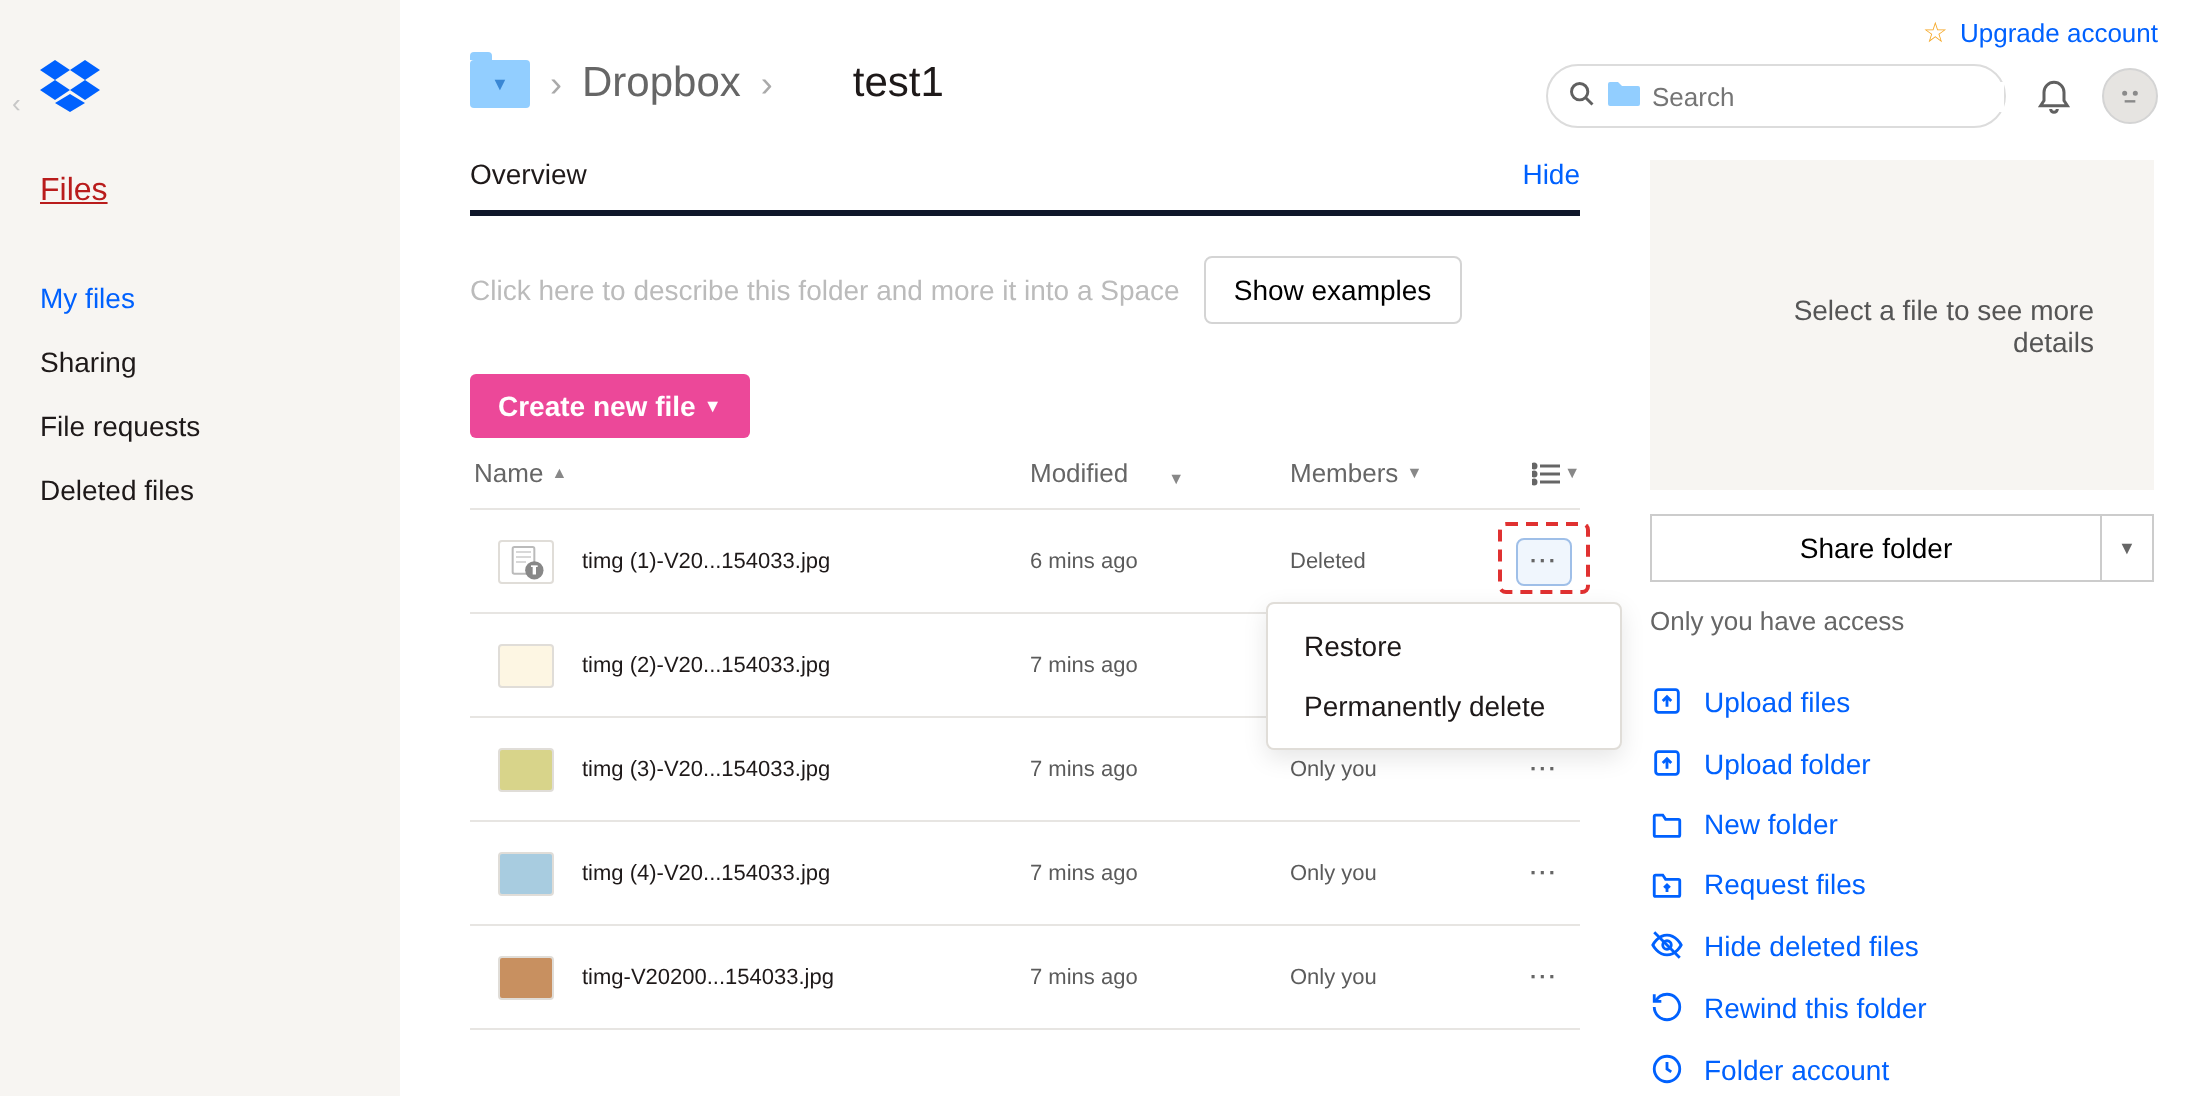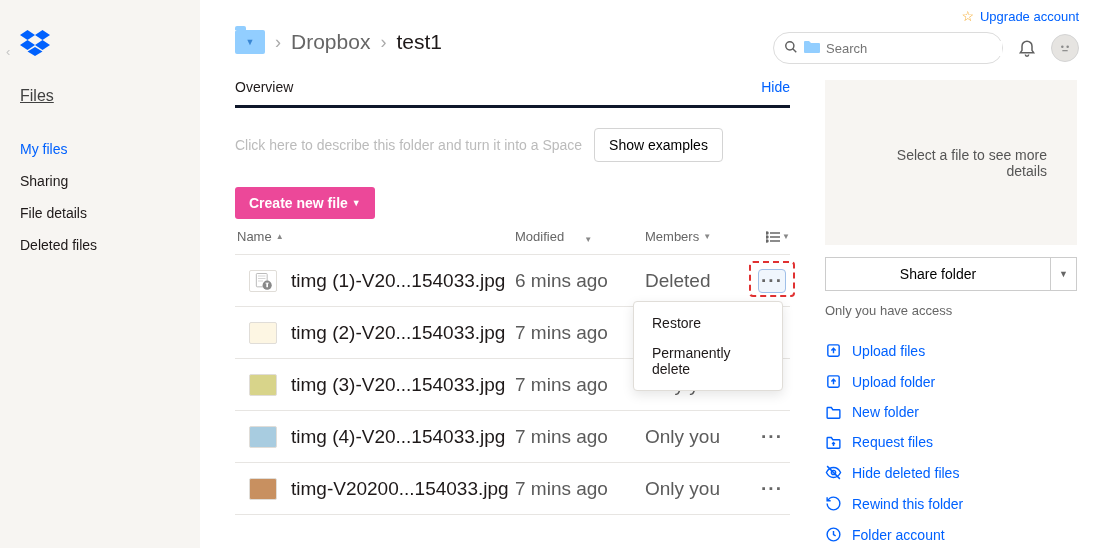--- a/index.html
+++ b/index.html
@@ -1,54 +1,54 @@
 <!DOCTYPE html>
 <html><head>
 <meta charset="utf-8">
 <style>
 * { box-sizing: border-box; margin: 0; padding: 0; }
 body { font-family: -apple-system, BlinkMacSystemFont, "Segoe UI", Helvetica, Arial, sans-serif; font-size: 14px; color: #1e1919; background: #fff; width: 1097px; height: 548px; overflow: hidden; position: relative; }
 .sidebar { position: absolute; left: 0; top: 0; width: 200px; height: 548px; background: #f7f5f2; padding-top: 30px; }
 .logo { margin: 0 0 20px 20px; color: #0061fe; }
 .chevron-back { position: absolute; left: 6px; top: 44px; color: #c7c7c7; font-size: 13px; }
 .sidebar a { display: block; padding: 8px 20px; text-decoration: none; color: #1e1919; font-size: 14px; }
-.sidebar .files-main { color: #404040; font-size: 16px; font-weight: 500; margin-bottom: 20px; text-decoration: underline; }
+.sidebar .files-main { color: #b91c1c; font-size: 16px; font-weight: 500; margin-bottom: 20px; text-decoration: underline; }
 .sidebar .active { color: #0061fe; font-weight: 500; }
 .topbar { position: absolute; right: 18px; top: 8px; display: flex; align-items: center; gap: 6px; }
 .upgrade { color: #0061fe; text-decoration: none; font-size: 13px; }
 .star-icon { color: #f5a623; font-size: 14px; }
 .search-wrap { position: absolute; right: 18px; top: 32px; display: flex; align-items: center; gap: 14px; }
 .search { display: flex; align-items: center; width: 230px; height: 32px; border: 1px solid #dcdcdc; border-radius: 16px; padding: 0 10px; gap: 6px; background: #fff; }
 .search input { border: 0; outline: 0; flex: 1; font-size: 13px; }
 .search .mag { color: #606060; }
 .search .folder-mini { color: #92ceff; font-size: 14px; }
 .bell { color: #606060; cursor: pointer; }
 .avatar { width: 28px; height: 28px; border-radius: 50%; background: #e6e4e1; display: flex; align-items: center; justify-content: center; font-size: 14px; color: #8a8a8a; border: 1px solid #d4d4d4; }
 .main { position: absolute; left: 235px; top: 30px; width: 555px; }
 .breadcrumb { display: flex; align-items: center; gap: 10px; margin-bottom: 25px; font-size: 21px; color: #555; }
 .bc-folder { width: 30px; height: 24px; background: #92ceff; border-radius: 2px; position: relative; display: flex; align-items: center; justify-content: center; }
 .bc-folder::before { content: ""; position: absolute; top: -4px; left: 0; width: 11px; height: 4px; background: #92ceff; border-radius: 2px 2px 0 0; }
 .bc-folder .caret { color: #3a87d4; font-size: 9px; }
 .bc-sep { color: #aaa; font-size: 18px; }
 .bc-link { color: #666; cursor: pointer; }
-.bc-current { color: #1e1919; }
+.bc-current { color: #1e1919; margin-left: 30px; }
 .overview-row { display: flex; justify-content: space-between; border-bottom: 3px solid #0f172a; padding-bottom: 10px; margin-bottom: 20px; font-size: 14px; }
 .overview-row .hide { color: #0061fe; cursor: pointer; }
 .describe-row { display: flex; align-items: center; gap: 12px; margin-bottom: 25px; }
 .describe-row .placeholder { color: #bbb; font-size: 14px; }
 .btn-outline { border: 1px solid #d4d4d4; background: #fff; border-radius: 4px; padding: 8px 14px; font-size: 14px; cursor: pointer; }
 .btn-primary { background: #ec4899; color: #fff; border: 0; border-radius: 3px; padding: 8px 14px; font-size: 14px; font-weight: 600; cursor: pointer; display: flex; align-items: center; gap: 4px; }
 .btn-primary .caret { font-size: 9px; }
 .table-head { display: flex; align-items: center; padding: 10px 0; border-bottom: 1px solid #e7e5e2; font-size: 13px; color: #666; }
 .col-name { flex: 1; padding-left: 2px; display: flex; align-items: center; gap: 4px; }
 .col-mod { width: 130px; display: flex; align-items: flex-end; gap: 20px; }
 .col-mem { width: 110px; display: flex; align-items: center; gap: 4px; }
 .col-act { width: 35px; display: flex; align-items: center; justify-content: flex-end; gap: 2px; }
 .sort-caret { font-size: 8px; color: #888; }
-.row { display: flex; align-items: center; height: 52px; border-bottom: 1px solid #e7e5e2; font-size: 19px; }
+.row { display: flex; align-items: center; height: 52px; border-bottom: 1px solid #e7e5e2; font-size: 11px; }
 .row .thumb { width: 28px; height: 22px; margin: 0 14px; background: #f0efec; border: 1px solid #e0ddd8; border-radius: 2px; display: flex; align-items: center; justify-content: center; position: relative; }
 .row .fname { flex: 1; }
 .row .fmod { width: 130px; color: #5b5b5b; }
 .row .fmem { width: 110px; color: #5b5b5b; }
 .row .fact { width: 35px; display: flex; justify-content: flex-end; padding-right: 4px; }
 .dots-btn { width: 28px; height: 24px; display: flex; align-items: center; justify-content: center; border: 1px solid transparent; border-radius: 4px; cursor: pointer; color: #666; font-weight: 700; letter-spacing: 1px; }
 .dots-btn.active { border: 1px solid #9fbfe8; background: #f0f6fd; }
 .highlight-red { position: absolute; border: 2px dashed #e03131; border-radius: 4px; pointer-events: none; }
 .context-menu { position: absolute; background: #fff; border: 1px solid #e0ddd8; box-shadow: 0 4px 12px rgba(0,0,0,0.1); border-radius: 4px; padding: 6px 0; z-index: 10; }
 .context-menu .item { padding: 7px 18px; font-size: 14px; cursor: pointer; }
@@ -68,21 +68,21 @@
 <div class="sidebar">
   <span class="chevron-back">‹</span>
   <div class="logo">
     <svg width="30" height="26" viewBox="0 0 30 26">
         <path fill="#0061fe" d="M7.5 0L0 5l7.5 5L15 5 7.5 0zm15 0L15 5l7.5 5L30 5 22.5 0zM0 15l7.5 5L15 15l-7.5-5L0 15zm22.5-5L15 15l7.5 5 7.5-5-7.5-5zM7.5 21.5L15 26l7.5-4.5L15 17l-7.5 4.5z"></path>
       </svg>
   </div>
   <a href="#" class="files-main">Files</a>
   <a href="#" class="active">My files</a>
   <a href="#">Sharing</a>
-  <a href="#">File details</a>
+  <a href="#">File requests</a>
   <a href="#">Deleted files</a>
 </div>
 
 <div class="topbar">
   <span class="star-icon">☆</span>
   <a href="#" class="upgrade">Upgrade account</a>
 </div>
 
 <div class="search-wrap">
   <div class="search">
@@ -123,21 +123,21 @@
     <span class="bc-sep">›</span>
     <span class="bc-current">test1</span>
   </div>
 
   <div class="overview-row">
     <span>Overview</span>
     <span class="hide">Hide</span>
   </div>
 
   <div class="describe-row">
-    <span class="placeholder">Click here to describe this folder and turn it into a Space</span>
+    <span class="placeholder">Click here to describe this folder and more it into a Space</span>
     <button class="btn-outline">Show examples</button>
   </div>
 
   <button class="btn-primary">
     <span>Create new file</span>
       <span class="caret">▼</span>
   </button>
 
   <div class="table-head">
     <div class="col-name">
@@ -215,21 +215,21 @@
         <div class="fname">timg-V20200...154033.jpg</div>
         <div class="fmod">7 mins ago</div>
         <div class="fmem">Only you</div>
         <div class="fact">
           <div class="dots-btn">···</div>
         </div>
       </div>
     </div>
 </div>
 
-<div class="context-menu" style="left: 633px; top: 300.5px; width: 150px;">
+<div class="context-menu" style="left: 633px; top: 300.5px; width: 178px;">
   <div class="item">Restore</div>
   <div class="item">Permanently delete</div>
 </div>
 
 <div class="highlight-red" style="left: 749px; top: 260.5px; width: 46px; height: 36px;"></div>
 <div class="highlight-red" style="left: 638px; top: 305.5px; width: 62px; height: 32px;"></div>
 
 <div class="rightpanel">
   <div class="preview-box">Select a file to see more details</div>
   <div class="share-row">

